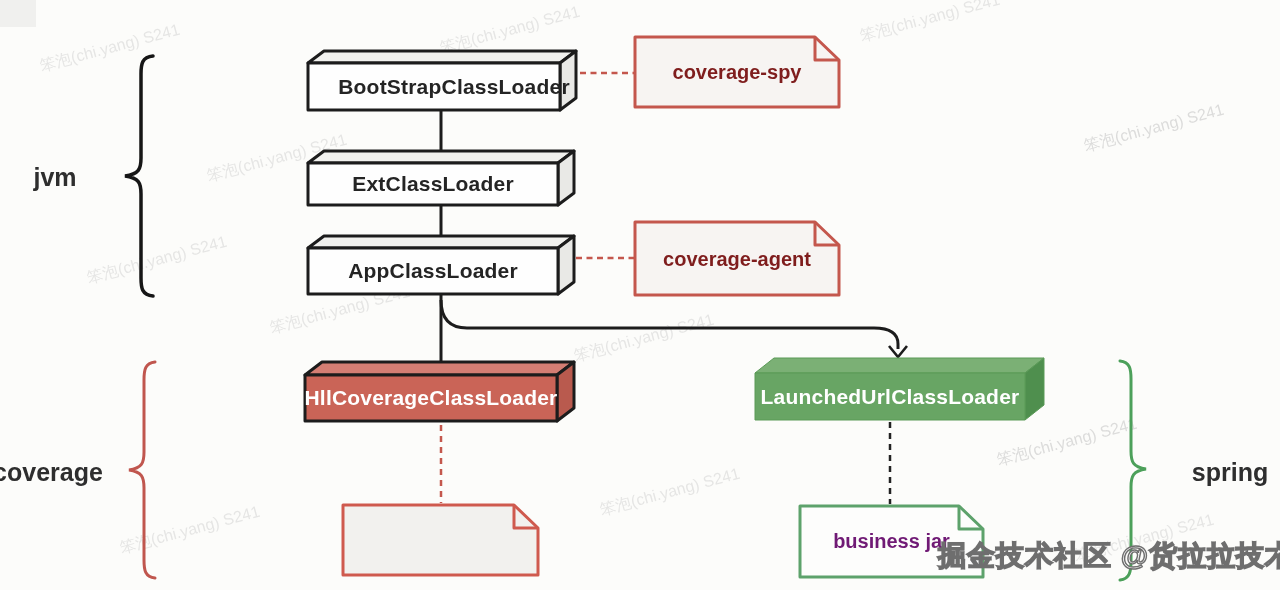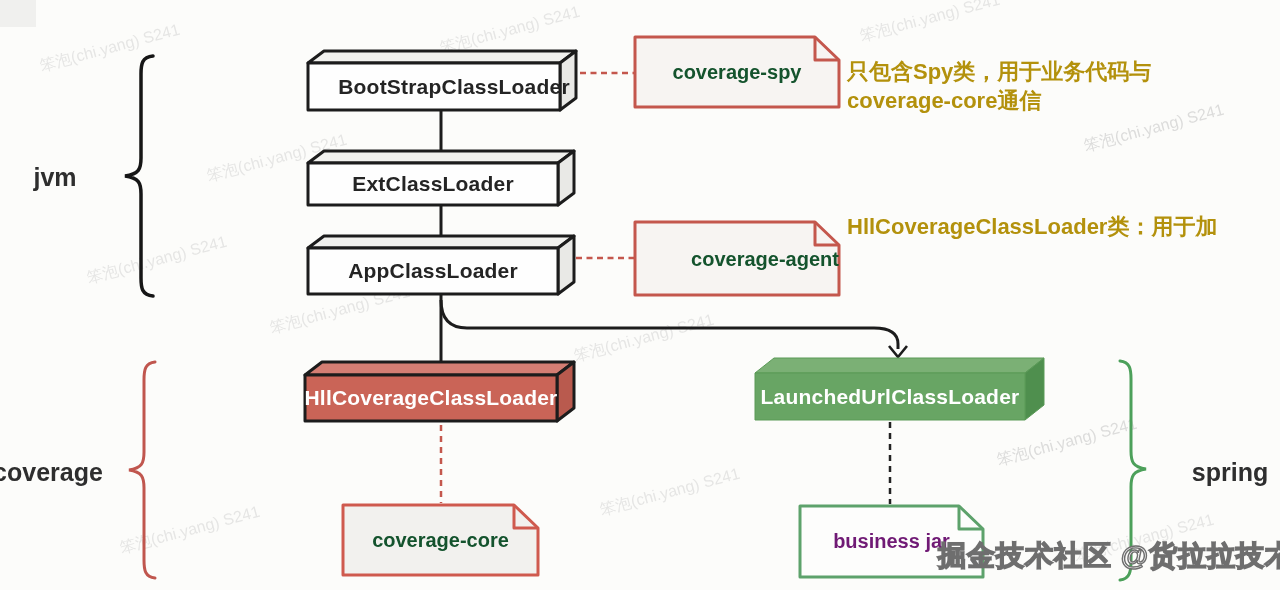--- a/index.html
+++ b/index.html
@@ -10,21 +10,21 @@
   }
   .layer{position:absolute;left:0;top:0;}
   .lbl{
     position:absolute;display:flex;align-items:center;justify-content:center;
     font-weight:bold;color:#2b2b2b;white-space:nowrap;
   }
   .boxlbl{font-size:21px;letter-spacing:.2px;}
   .whitebox-lbl{color:#242424;}
   .redbox-lbl,.greenbox-lbl{color:#ffffff;}
   .notelbl{font-size:20px;font-weight:bold;}
-  .note-red{color:#14532d;}
+  .note-red{color:#7f1d1d;}
   .note-dark{color:#701a75;}
   .grouplbl{font-size:25px;color:#2e2e2e;}
   .annot{
     position:absolute;color:#b3910c;font-size:22px;font-weight:600;
     line-height:29px;white-space:nowrap;
   }
   .annot div{height:29px;}
   .wm{
     position:absolute;color:#c2c2c2;opacity:.38;font-size:16px;
     transform:rotate(-15deg);white-space:nowrap;pointer-events:none;
@@ -127,27 +127,21 @@
   <div class="lbl grouplbl" style="left:0px;top:458px;width:96px;height:28px;">coverage</div>
   <div class="lbl grouplbl" style="left:1194px;top:458px;width:72px;height:28px;">spring</div>
 
   <div class="lbl boxlbl whitebox-lbl" style="left:308px;top:63px;width:252px;height:47px;padding-left:20px;">BootStrapClassLoader</div>
   <div class="lbl boxlbl whitebox-lbl" style="left:308px;top:163px;width:250px;height:42px;">ExtClassLoader</div>
   <div class="lbl boxlbl whitebox-lbl" style="left:308px;top:248px;width:250px;height:46px;">AppClassLoader</div>
   <div class="lbl boxlbl greenbox-lbl" style="left:755px;top:373px;width:270px;height:47px;">LaunchedUrlClassLoader</div>
   <div class="lbl boxlbl redbox-lbl" style="left:305px;top:375px;width:252px;height:46px;">HllCoverageClassLoader</div>
 
   <div class="lbl notelbl note-red" style="left:635px;top:37px;width:204px;height:70px;">coverage-spy</div>
-  <div class="lbl notelbl note-red" style="left:663px;top:222px;width:204px;height:74px;">coverage-agent</div>
-  <div class="lbl notelbl note-red" style="left:343px;top:505px;width:195px;height:70px;">coverage-core</div>
+  <div class="lbl notelbl note-red" style="left:635px;top:222px;width:204px;height:74px;">coverage-agent</div>
   <div class="lbl notelbl note-dark" style="left:800px;top:506px;width:183px;height:71px;">business jar</div>
 
-  <div class="annot" style="left:847px;top:57px;">
-    <div>只包含Spy类，用于业务代码与</div>
-    <div>coverage-core通信</div>
-  </div>
   <div class="annot" style="left:847px;top:212px;">
-    <div>HllCoverageClassLoader类：用于加</div>
   </div>
 
   <div class="footer-wm">掘金技术社区 @货拉拉技术</div>
 
 </div>
 
 </body></html>

